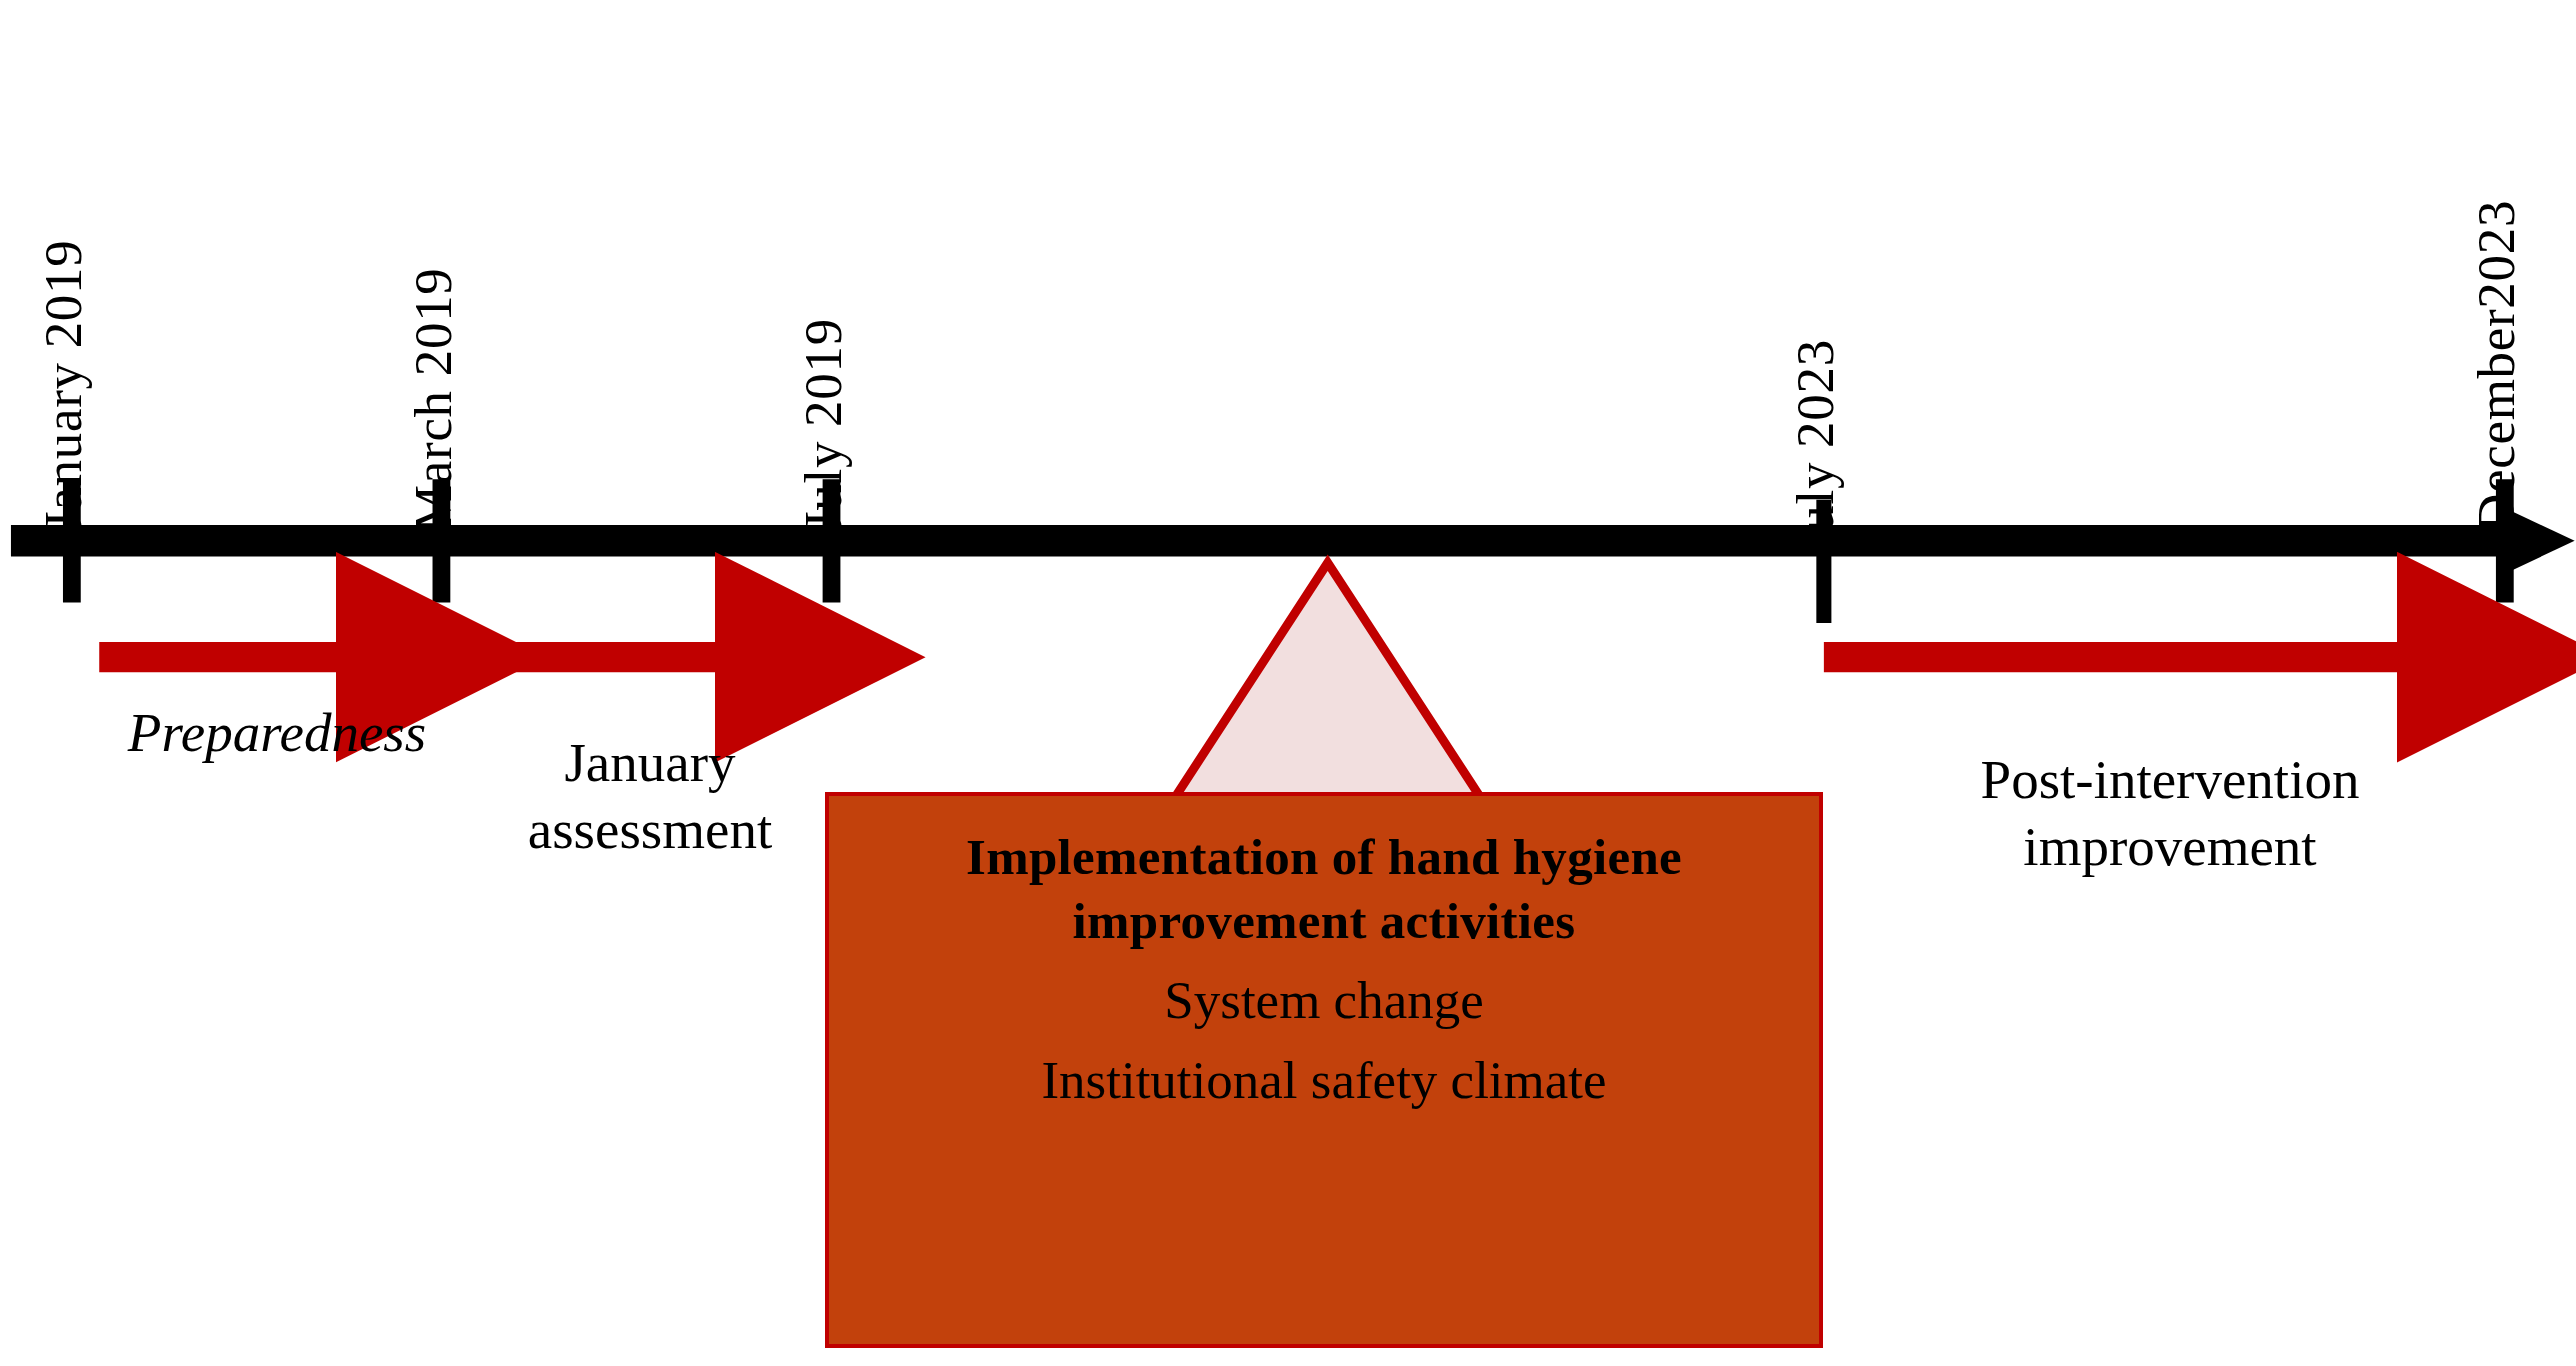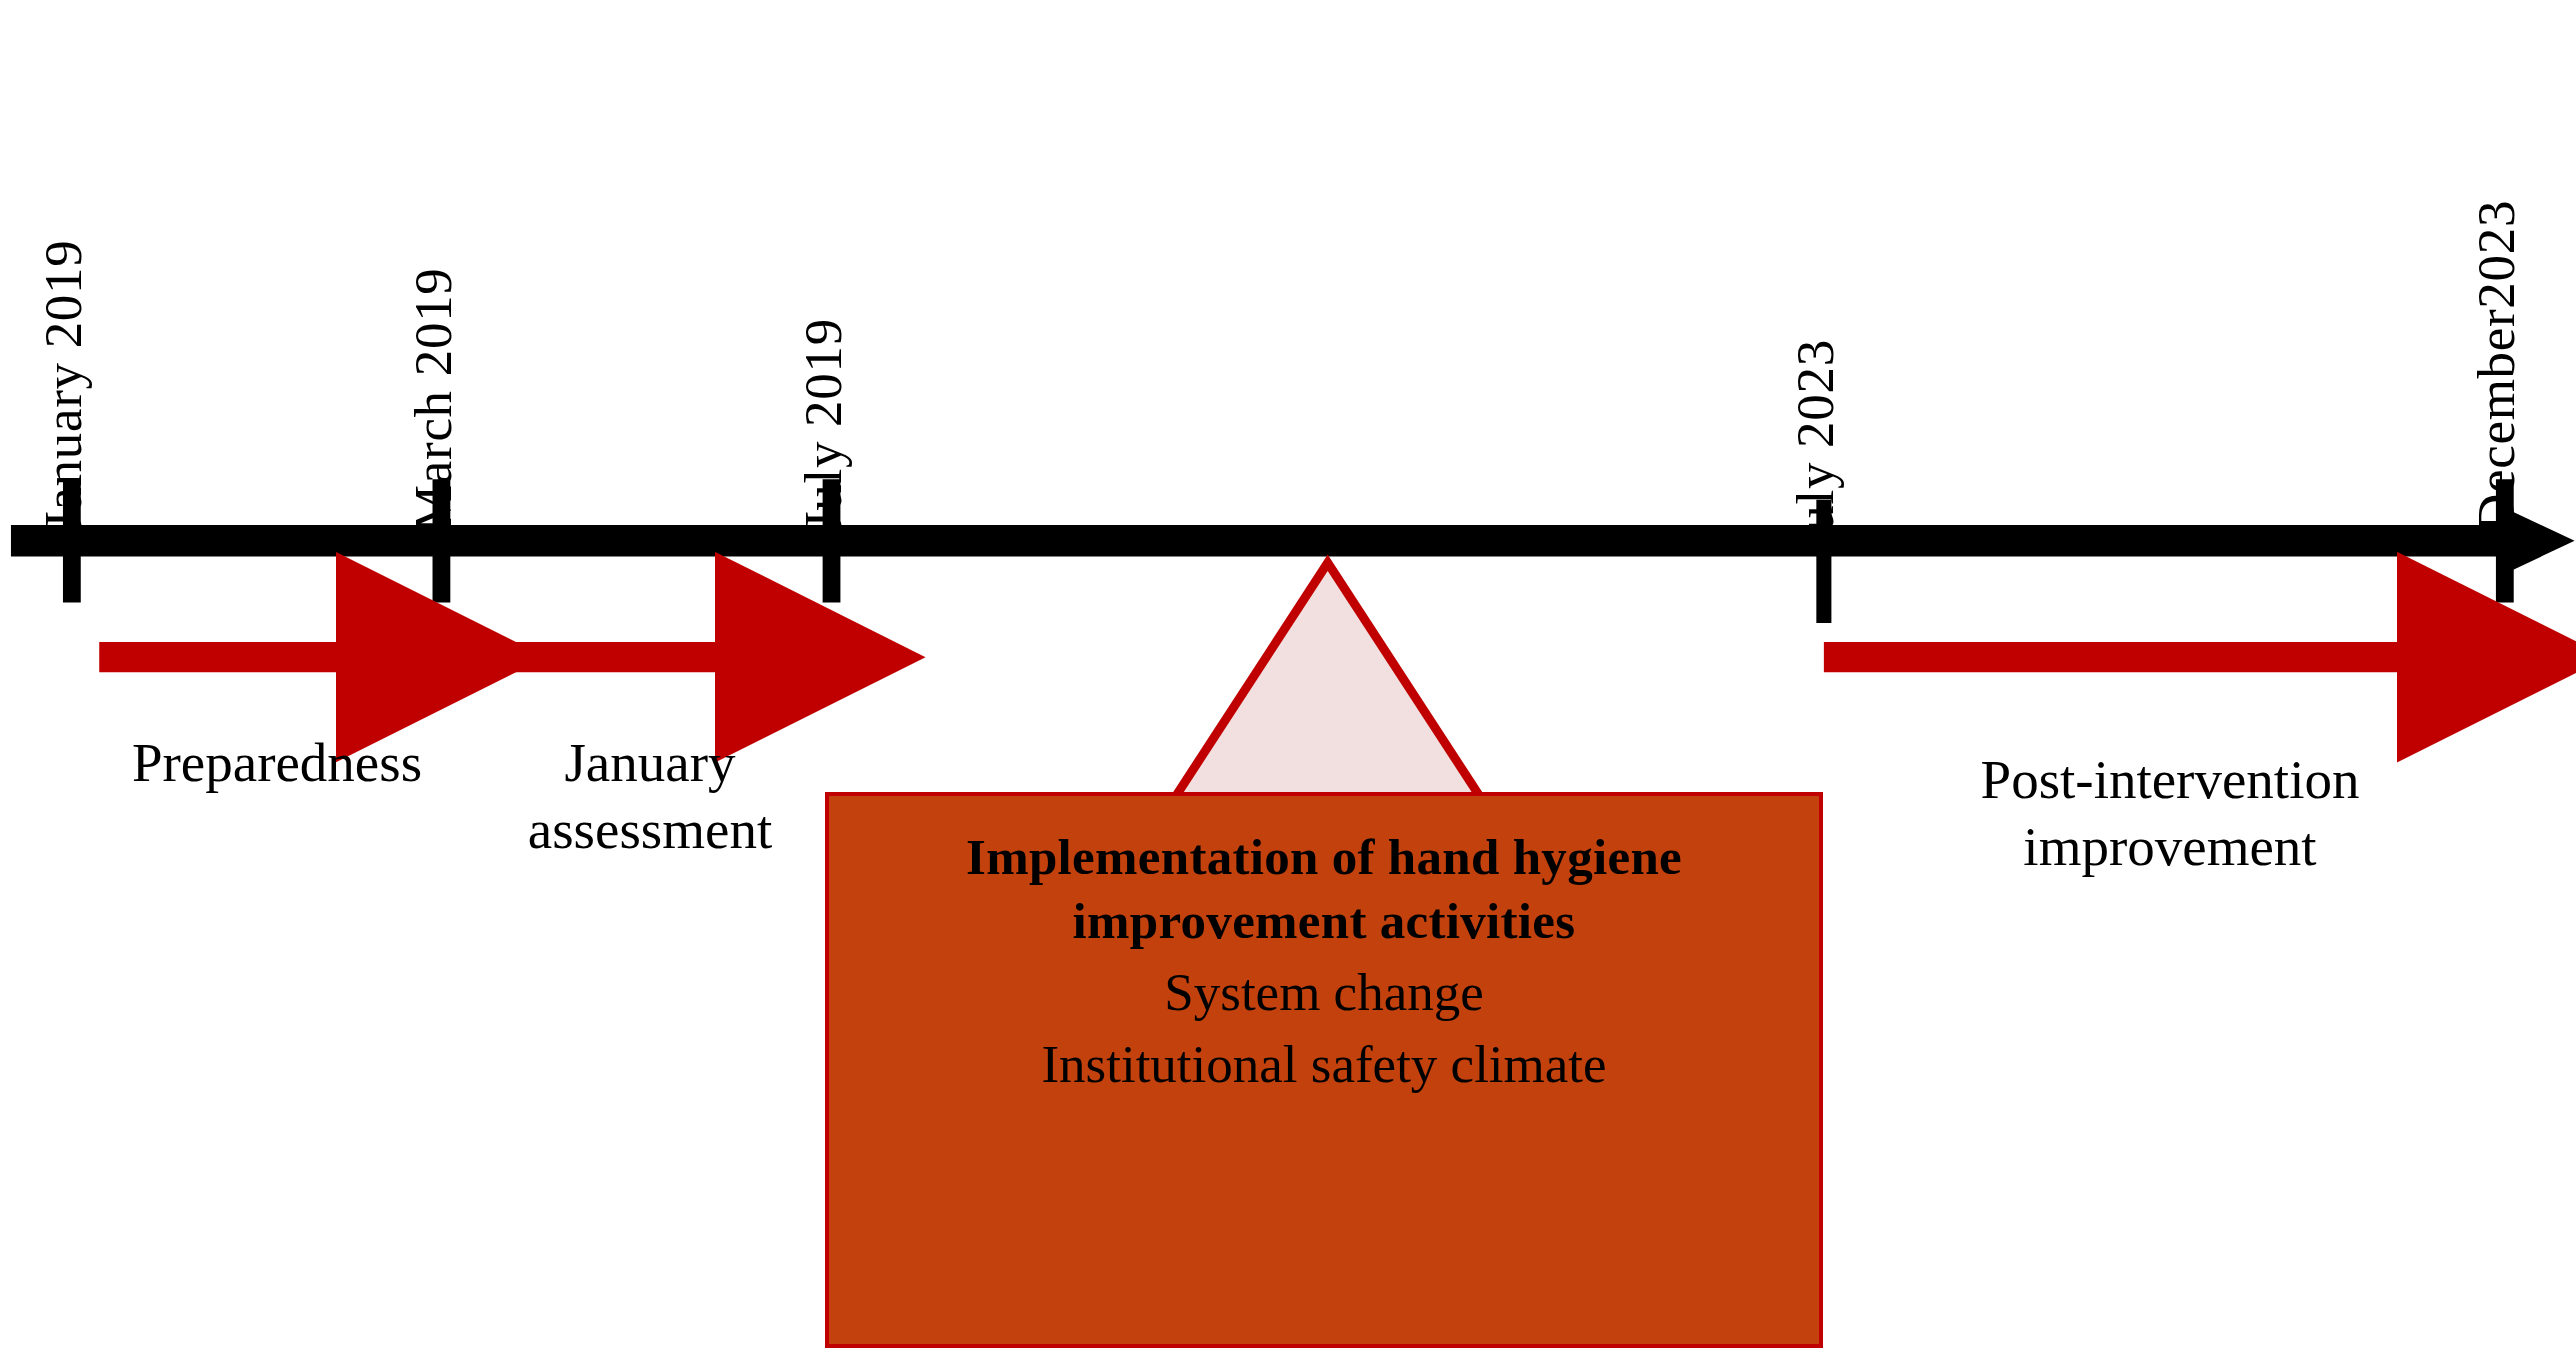--- a/index.html
+++ b/index.html
@@ -79,21 +79,21 @@
     font-weight: bold;
     font-size: 51px;
     line-height: 1.25;
     letter-spacing: 0.3px;
     margin: 0 auto 4.1px auto;
     width: 90%;
   }
   .callout-item {
     font-size: 53px;
     line-height: 1.3;
-    margin: 4px;
+    margin: 12px;
   }
 
   
   .arrow-svg {
     position: absolute;
     left: 0;
     top: 0;
     width: 2576px;
     height: 1367px;
     z-index: 1;
@@ -134,21 +134,21 @@
   <div class="tick-label" style="left:90px; top:479px;">January 2019</div>
 
   <div class="tick-label" style="left:460px; top:479px;">March 2019</div>
 
   <div class="tick-label" style="left:850px; top:479px;">July 2019</div>
 
   <div class="tick-label" style="left:1842px; top:500px;">July 2023</div>
 
   <div class="tick-label" style="left:2523px; top:479px;">December2023</div>
 
-  <div class="phase-label" style="left:65px; top:729px; width:424px;">Preparedness</div>
+  <div class="phase-label" style="left:65px; top:699px; width:424px;font-style:italic;">Preparedness</div>
 
   <div class="phase-label" style="left:438px; top:729px; width:424px;">January
 assessment</div>
 
   <div class="phase-label" style="left:1862px; top:746px; width:616px;">Post-intervention
 improvement</div>
 
   <div class="callout-box">
     <div class="callout-inner">
       <div class="callout-title">Implementation of hand  hygiene improvement activities</div>

